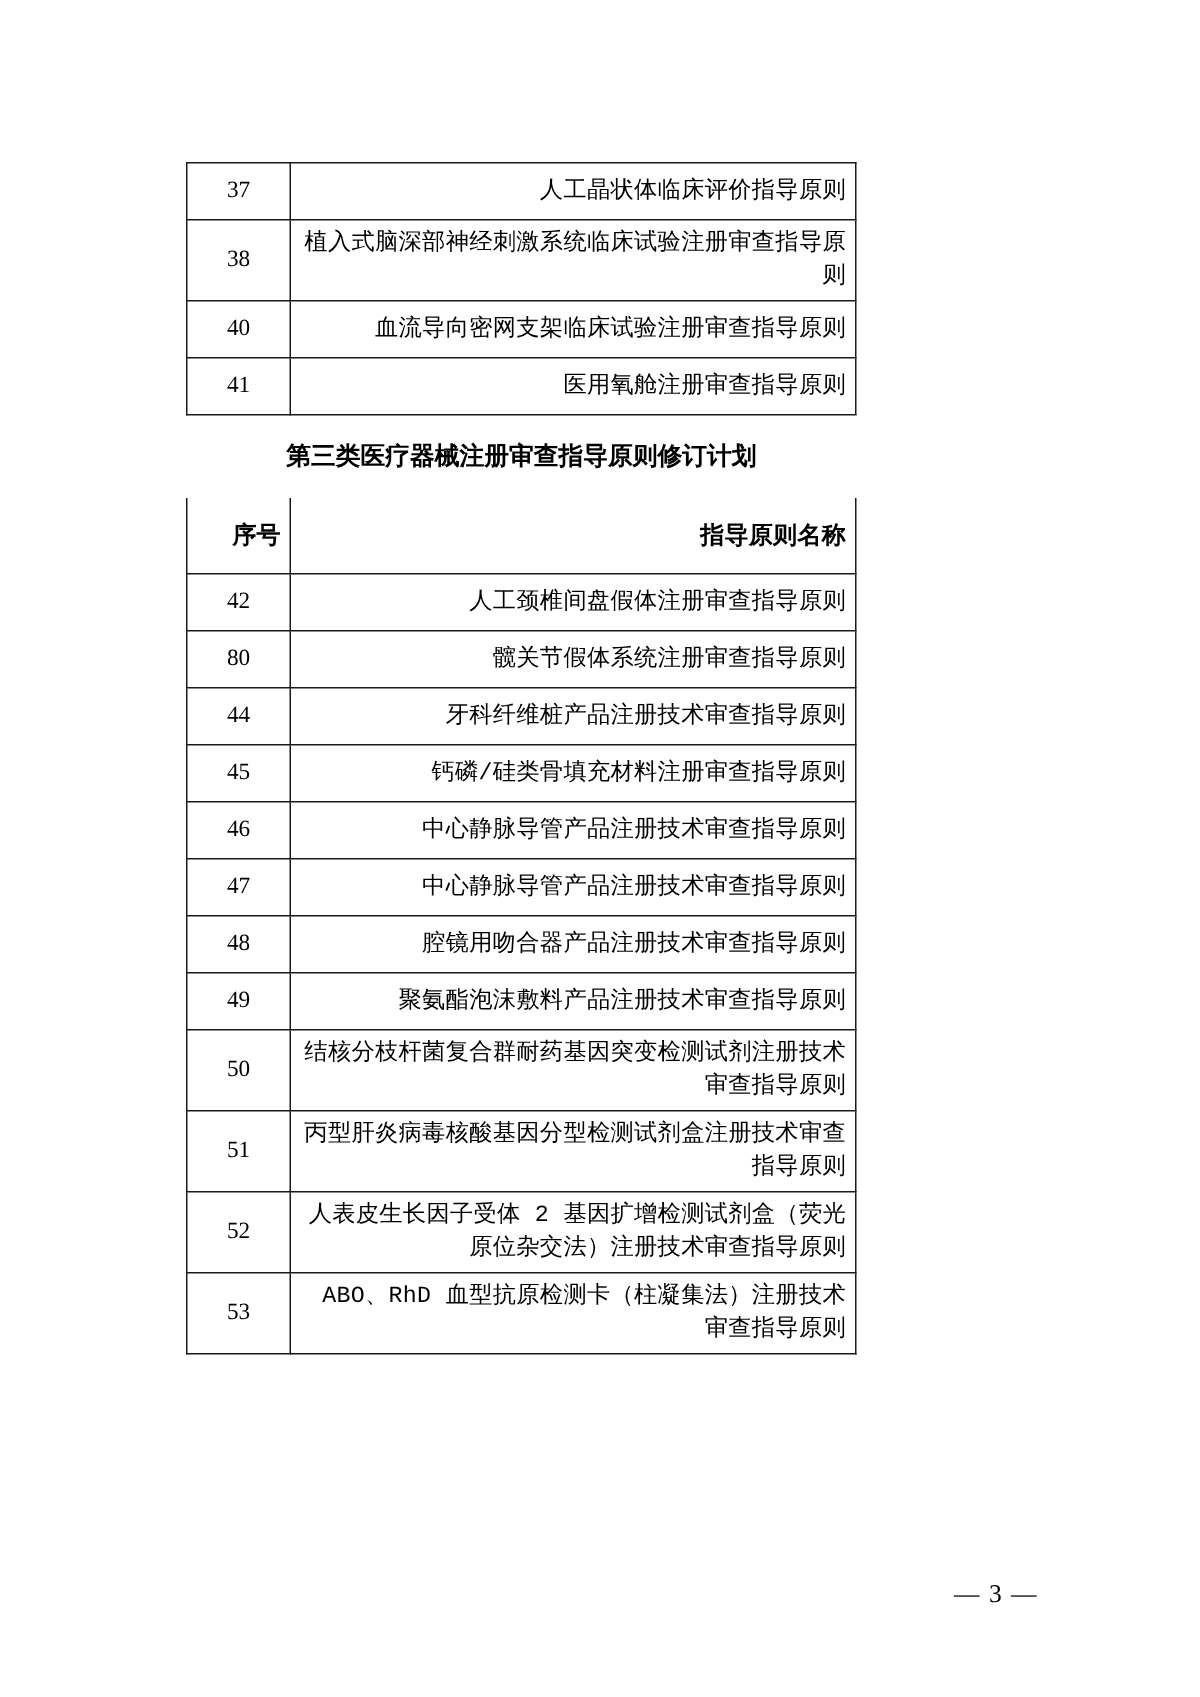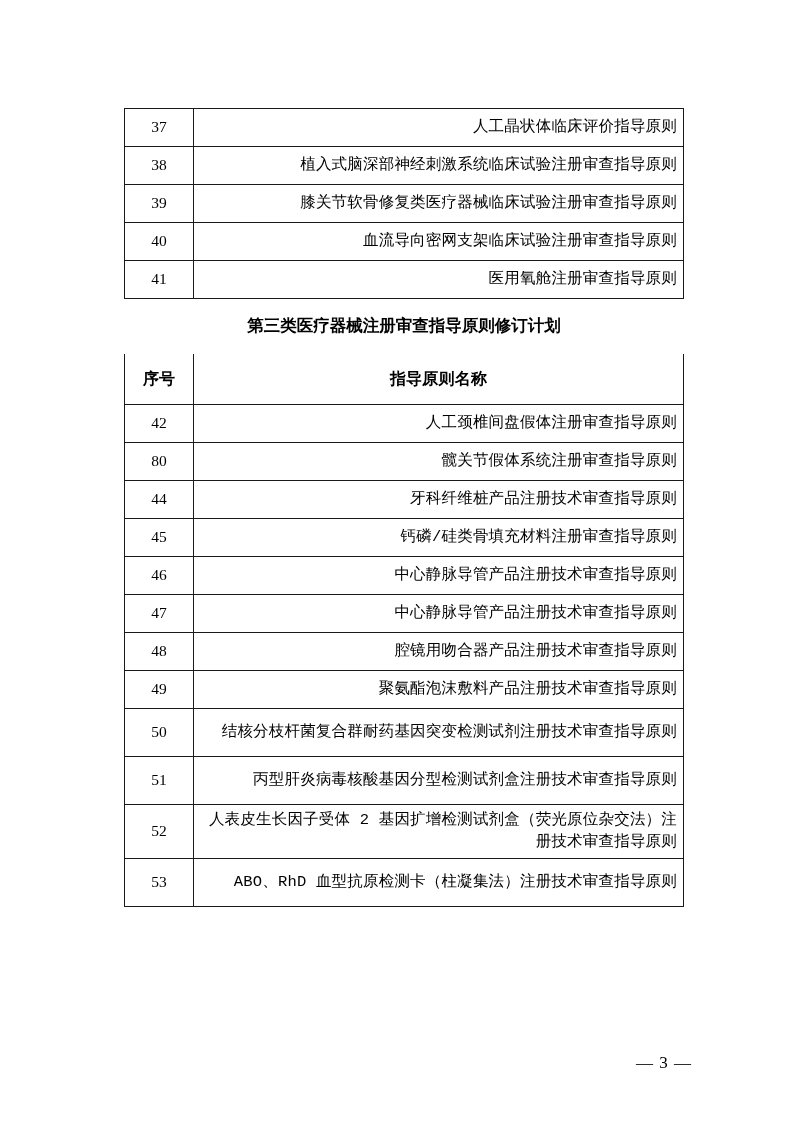--- a/index.html
+++ b/index.html
@@ -18,21 +18,21 @@
   .page {
     width: 800px;
     height: 1131px;
     position: relative;
     box-sizing: border-box;
   }
   .doc-table {
     position: absolute;
     left: 124px;
     top: 108px;
-    width: 560px;
+    width: 447px;
     border-collapse: collapse;
     table-layout: fixed;
   }
   .doc-table td {
     border: 1px solid #1a1a1a;
     padding: 4px 6px;
     vertical-align: middle;
     font-size: 15.5px;
     line-height: 1.45;
   }
@@ -59,21 +59,21 @@
     font-weight: bold;
     font-size: 16.5px;
     font-family: "DejaVu Sans", "Liberation Sans", sans-serif;
     height: 46px;
     border-left: 1px solid #ffffff;
     border-right: 1px solid #ffffff;
     border-top: 1px solid #ffffff;
     border-bottom: 1px solid #ffffff;
   }
   .header-row td {
-    text-align: center;
+    text-align: right;
     font-weight: bold;
     font-size: 16px;
     font-family: "DejaVu Sans", "Liberation Sans", sans-serif;
     height: 42px;
   }
   .page-number {
     position: absolute;
     right: 108px;
     bottom: 58px;
     font-size: 17px;
@@ -89,24 +89,20 @@
   <table class="doc-table">
     <tbody>
 
       <tr class="row-h">
         <td class="col-no">37</td>
         <td class="col-name">人工晶状体临床评价指导原则</td>
       </tr>
       <tr class="row-h">
         <td class="col-no">38</td>
         <td class="col-name">植入式脑深部神经刺激系统临床试验注册审查指导原则</td>
-      </tr>
-      <tr class="row-h">
-        <td class="col-no">39</td>
-        <td class="col-name">膝关节软骨修复类医疗器械临床试验注册审查指导原则</td>
       </tr>
       <tr class="row-h">
         <td class="col-no">40</td>
         <td class="col-name">血流导向密网支架临床试验注册审查指导原则</td>
       </tr>
       <tr class="row-h">
         <td class="col-no">41</td>
         <td class="col-name">医用氧舱注册审查指导原则</td>
       </tr>
 

